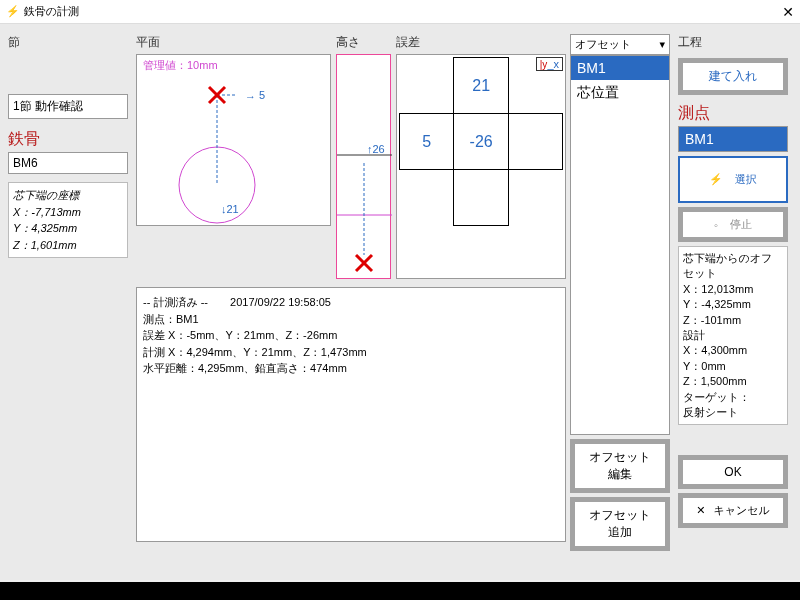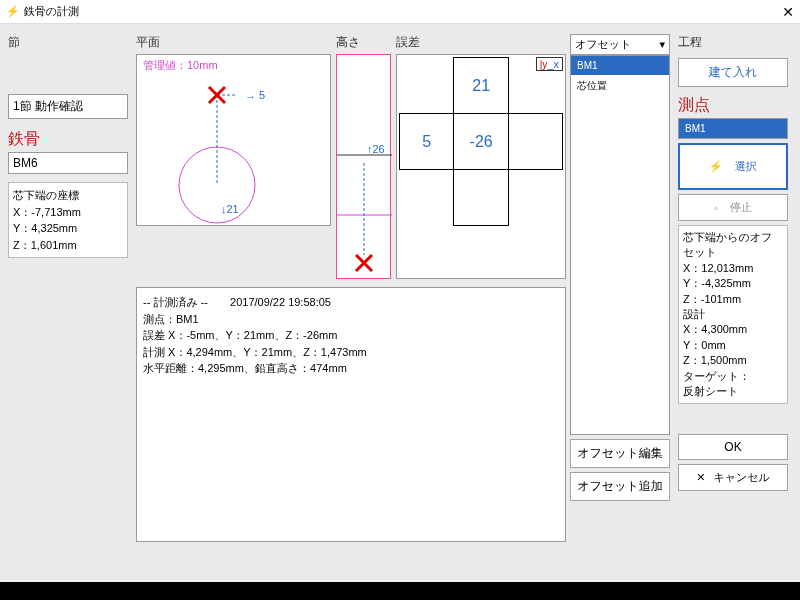--- a/index.html
+++ b/index.html
@@ -11,29 +11,29 @@
 .content { position: absolute; top: 24px; left: 0; right: 0; bottom: 20px; background: #eaeaea; padding: 6px; }
 .col1 { position: absolute; left: 8px; top: 30px; width: 120px; margin-top: 40px; }
 .col2 { position: absolute; left: 136px; top: 30px; width: 195px; }
 .col3 { position: absolute; left: 336px; top: 30px; width: 55px; }
 .col4 { position: absolute; left: 396px; top: 30px; width: 170px; }
 .col5 { position: absolute; left: 570px; top: 30px; width: 100px; }
 .col6 { position: absolute; left: 678px; top: 30px; width: 110px; }
 .hdr { position: absolute; top: 10px; font-size: 12px; color: #333; }
 .lbl { font-size: 16px; color: #b91c1c; margin: 4px 0 2px; font-family: Liberation Mono, monospace; }
 .textbox { background: #fff; border: 1px solid #999; padding: 3px 4px; font-size: 12px; width: 100%; }
-.readonly { background: #fff; border: 1px solid #bbb; padding: 4px; line-height: 1.5; font-size: 11px; }
+.readonly { background: #fff; border: 1px solid #bbb; padding: 4px; line-height: 1.5; font-size: 11px; font-style: italic; }
 .plane-box { background: #fff; border: 1px solid #999; height: 172px; position: relative; overflow: hidden; }
 .height-box { background: #fff; border: 1px solid #ec4899; height: 225px; position: relative; }
 .err-box { background: #ffffff; border: 1px solid #999; height: 225px; position: relative; }
 .log-box { background: #fff; border: 1px solid #999; padding: 6px; line-height: 1.5; font-size: 11px; }
 .listbox { background: #fff; border: 1px solid #999; }
-.list-item { padding: 4px 6px; font-size: 10px; }
+.list-item { padding: 4px 6px; font-size: 14px; }
 .list-item.sel { background: #2a6ac1; color: #fff; }
-.btn { background: #fff; border: 1px solid #a3a3a3; width: 100%; padding: 5px 0; text-align: center; font-size: 12px; cursor: pointer; margin-top: 4px; }
+.btn { background: #fff; border: 5px solid #a3a3a3; width: 100%; padding: 5px 12px; text-align: center; font-size: 12px; cursor: pointer; margin-top: 4px; }
 .btn.blue { color: #2a6ac1; }
 .btn.sel-wide { border: 2px solid #2a6ac1; color: #2a6ac1; padding: 14px 0; display:flex;align-items:center;justify-content:center;gap:12px;}
 .btn.cancel { display:flex; align-items:center; justify-content:center; gap:8px;}
 .statusbar { position: absolute; bottom: 0; left: 0; right: 0; height: 18px; background: #000; }
 .combo { background:#fff; border:1px solid #999; padding:2px 4px; display:flex; justify-content:space-between; align-items:center; font-size:13px;}
 .rx { stroke:#d00; stroke-width:3; }
 .dashblue{stroke:#2a6ac1;stroke-dasharray:3 2;stroke-width:1}
 .txtblue{fill:#2a6ac1;font-size:11px}
 .txtmag{fill:#d048d0;font-size:11px}
 .grid3 td{border:1.5px solid #000;width:56px;height:56px;text-align:center;font-size:16px;color:#2a6ac1}

